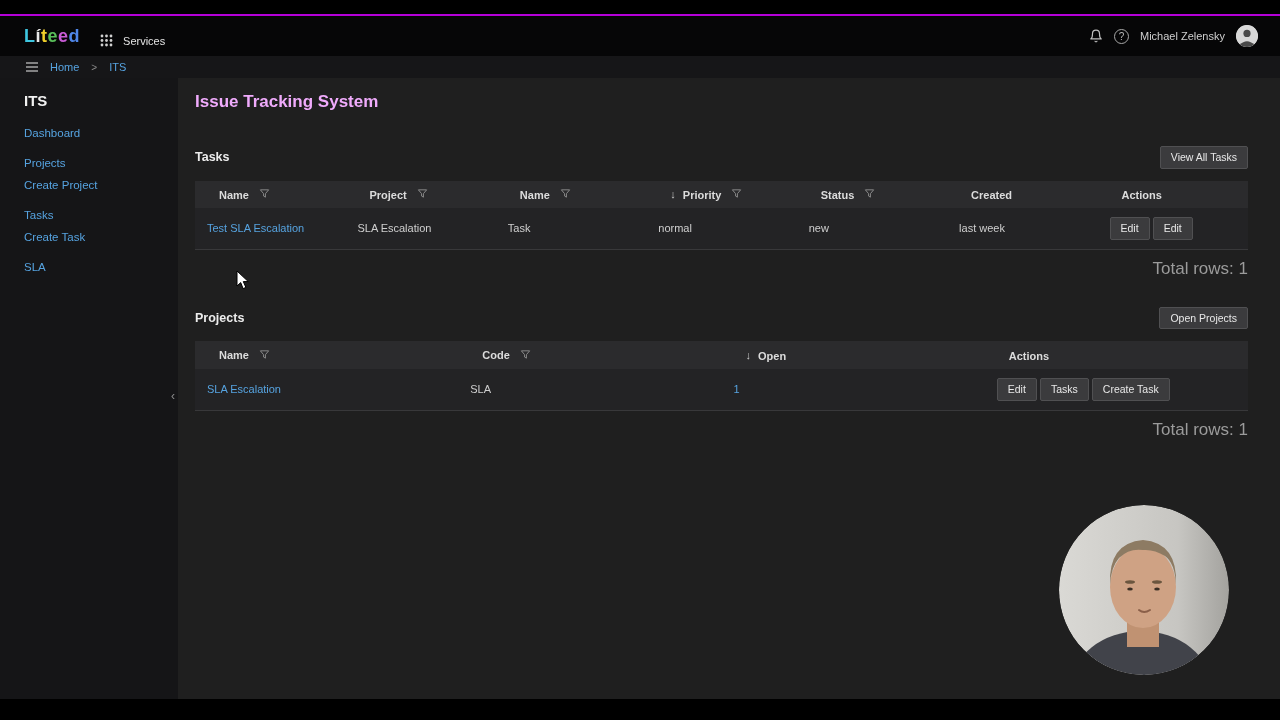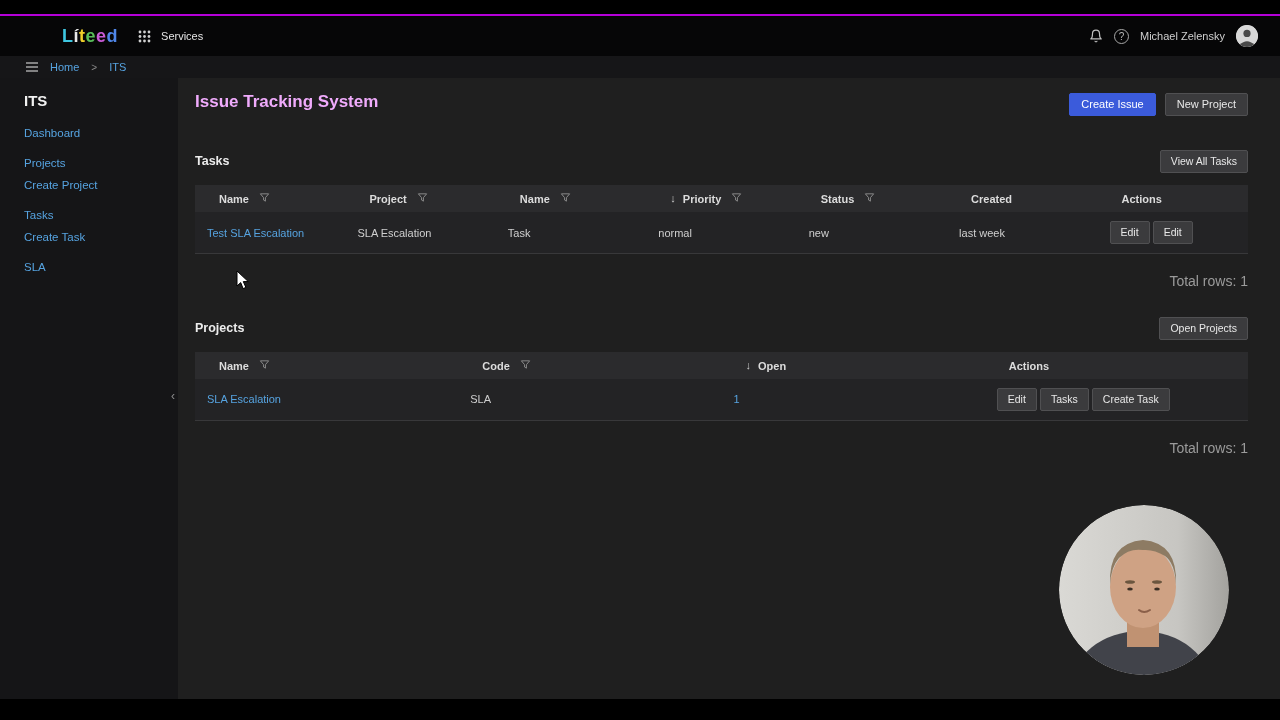--- a/index.html
+++ b/index.html
@@ -11,21 +11,21 @@
   }
   .letterbox { position:absolute; left:0; width:1280px; background:#000; }
   .letterbox.top { top:0; height:14px; }
   .letterbox.bottom { top:699px; height:21px; }
   .accent-line { position:absolute; top:14px; left:0; width:1280px; height:2px; background:#b400d8; }
 
   .app { position:absolute; top:16px; left:0; width:1280px; height:683px; background:#1f1f1f; display:flex; flex-direction:column; }
 
   
   .navbar { height:40px; background:#060607; display:flex; align-items:center; justify-content:space-between; padding:0 22px 0 24px; flex:0 0 auto; }
-  .nav-left { display:flex; align-items:center;margin-left:38px; }
+  .nav-left { display:flex; align-items:flex-end; }
   .logo { font-size:18px; font-weight:bold; letter-spacing:0.5px; cursor:pointer; }
   .apps-icon { margin-left:20px; display:flex; align-items:center; cursor:pointer; }
   .services { margin-left:10px; color:#e4e4e4; font-size:11px; cursor:pointer; }
   .nav-right { display:flex; align-items:center; gap:11px; }
   .bell { display:flex; align-items:center; cursor:pointer; }
   .help-circle { width:15px; height:15px; border:1px solid #a8a8a8; border-radius:50%; color:#b8b8b8; font-size:10px; display:flex; align-items:center; justify-content:center; cursor:pointer; }
   .username { color:#cfcfcf; font-size:11px; cursor:pointer; }
   .avatar { width:22px; height:22px; border-radius:50%; background:#d8d8d8; display:flex; align-items:center; justify-content:center; overflow:hidden; cursor:pointer; }
 
   
@@ -59,21 +59,21 @@
   .section-header h3 { margin:0; color:#ececec; font-size:12.5px; font-weight:bold; }
 
   table.data-table { width:100%; border-collapse:collapse; table-layout:fixed; margin-top:12px; }
   .data-table th { background:#2b2b2d; color:#dcdcdc; font-size:11px; font-weight:bold; text-align:left; padding:7px 24px; cursor:pointer; white-space:nowrap; }
   .data-table td { background:#232325; color:#cfcfcf; font-size:11px; padding:9px 12px; border-bottom:1px solid #38383a; white-space:nowrap; }
   .th-label { vertical-align:middle; }
   .filter-wrap { margin-left:7px; vertical-align:middle; display:inline-block; }
   .sort-arrow { color:#c8c8c8; margin-right:4px; font-weight:normal; }
   .cell-link { color:#56a3e0; text-decoration:none; cursor:pointer; }
   .cell-muted { color:#9b9b9b; }
-  .total-rows { text-align:right; color:#9b9b9b; font-size:14px; margin-top:19px; }
+  .total-rows { text-align:right; color:#9b9b9b; font-size:17px; margin-top:9px; }
 
   
   .webcam { position:absolute; left:1059px; top:505px; width:170px; height:170px; border-radius:50%; overflow:hidden; z-index:40; }
   .cursor { position:absolute; left:236px; top:270px; z-index:50; pointer-events:none; }
 </style>
 </head>
 <body>
 
 <div class="letterbox top"></div>
 <div class="accent-line"></div>
@@ -144,24 +144,20 @@
       <a class="side-link gap-sm">Tasks</a>
       <a class="side-link gap-lg">Create Task</a>
       <a class="side-link">SLA</a>
       <span class="collapse-handle">‹</span>
     </aside>
 
     <main class="content">
 
       <div class="page-header">
         <h1>Issue Tracking System</h1>
-        <div class="page-actions">
-          <button class="btn primary">Create Issue</button>
-          <button class="btn">New Project</button>
-        </div>
       </div>
 
       <section class="tasks">
         <div class="section-header">
           <h3>Tasks</h3>
           <button class="btn sm">View All Tasks</button>
         </div>
         <table class="data-table">
           <thead>
             <tr>

